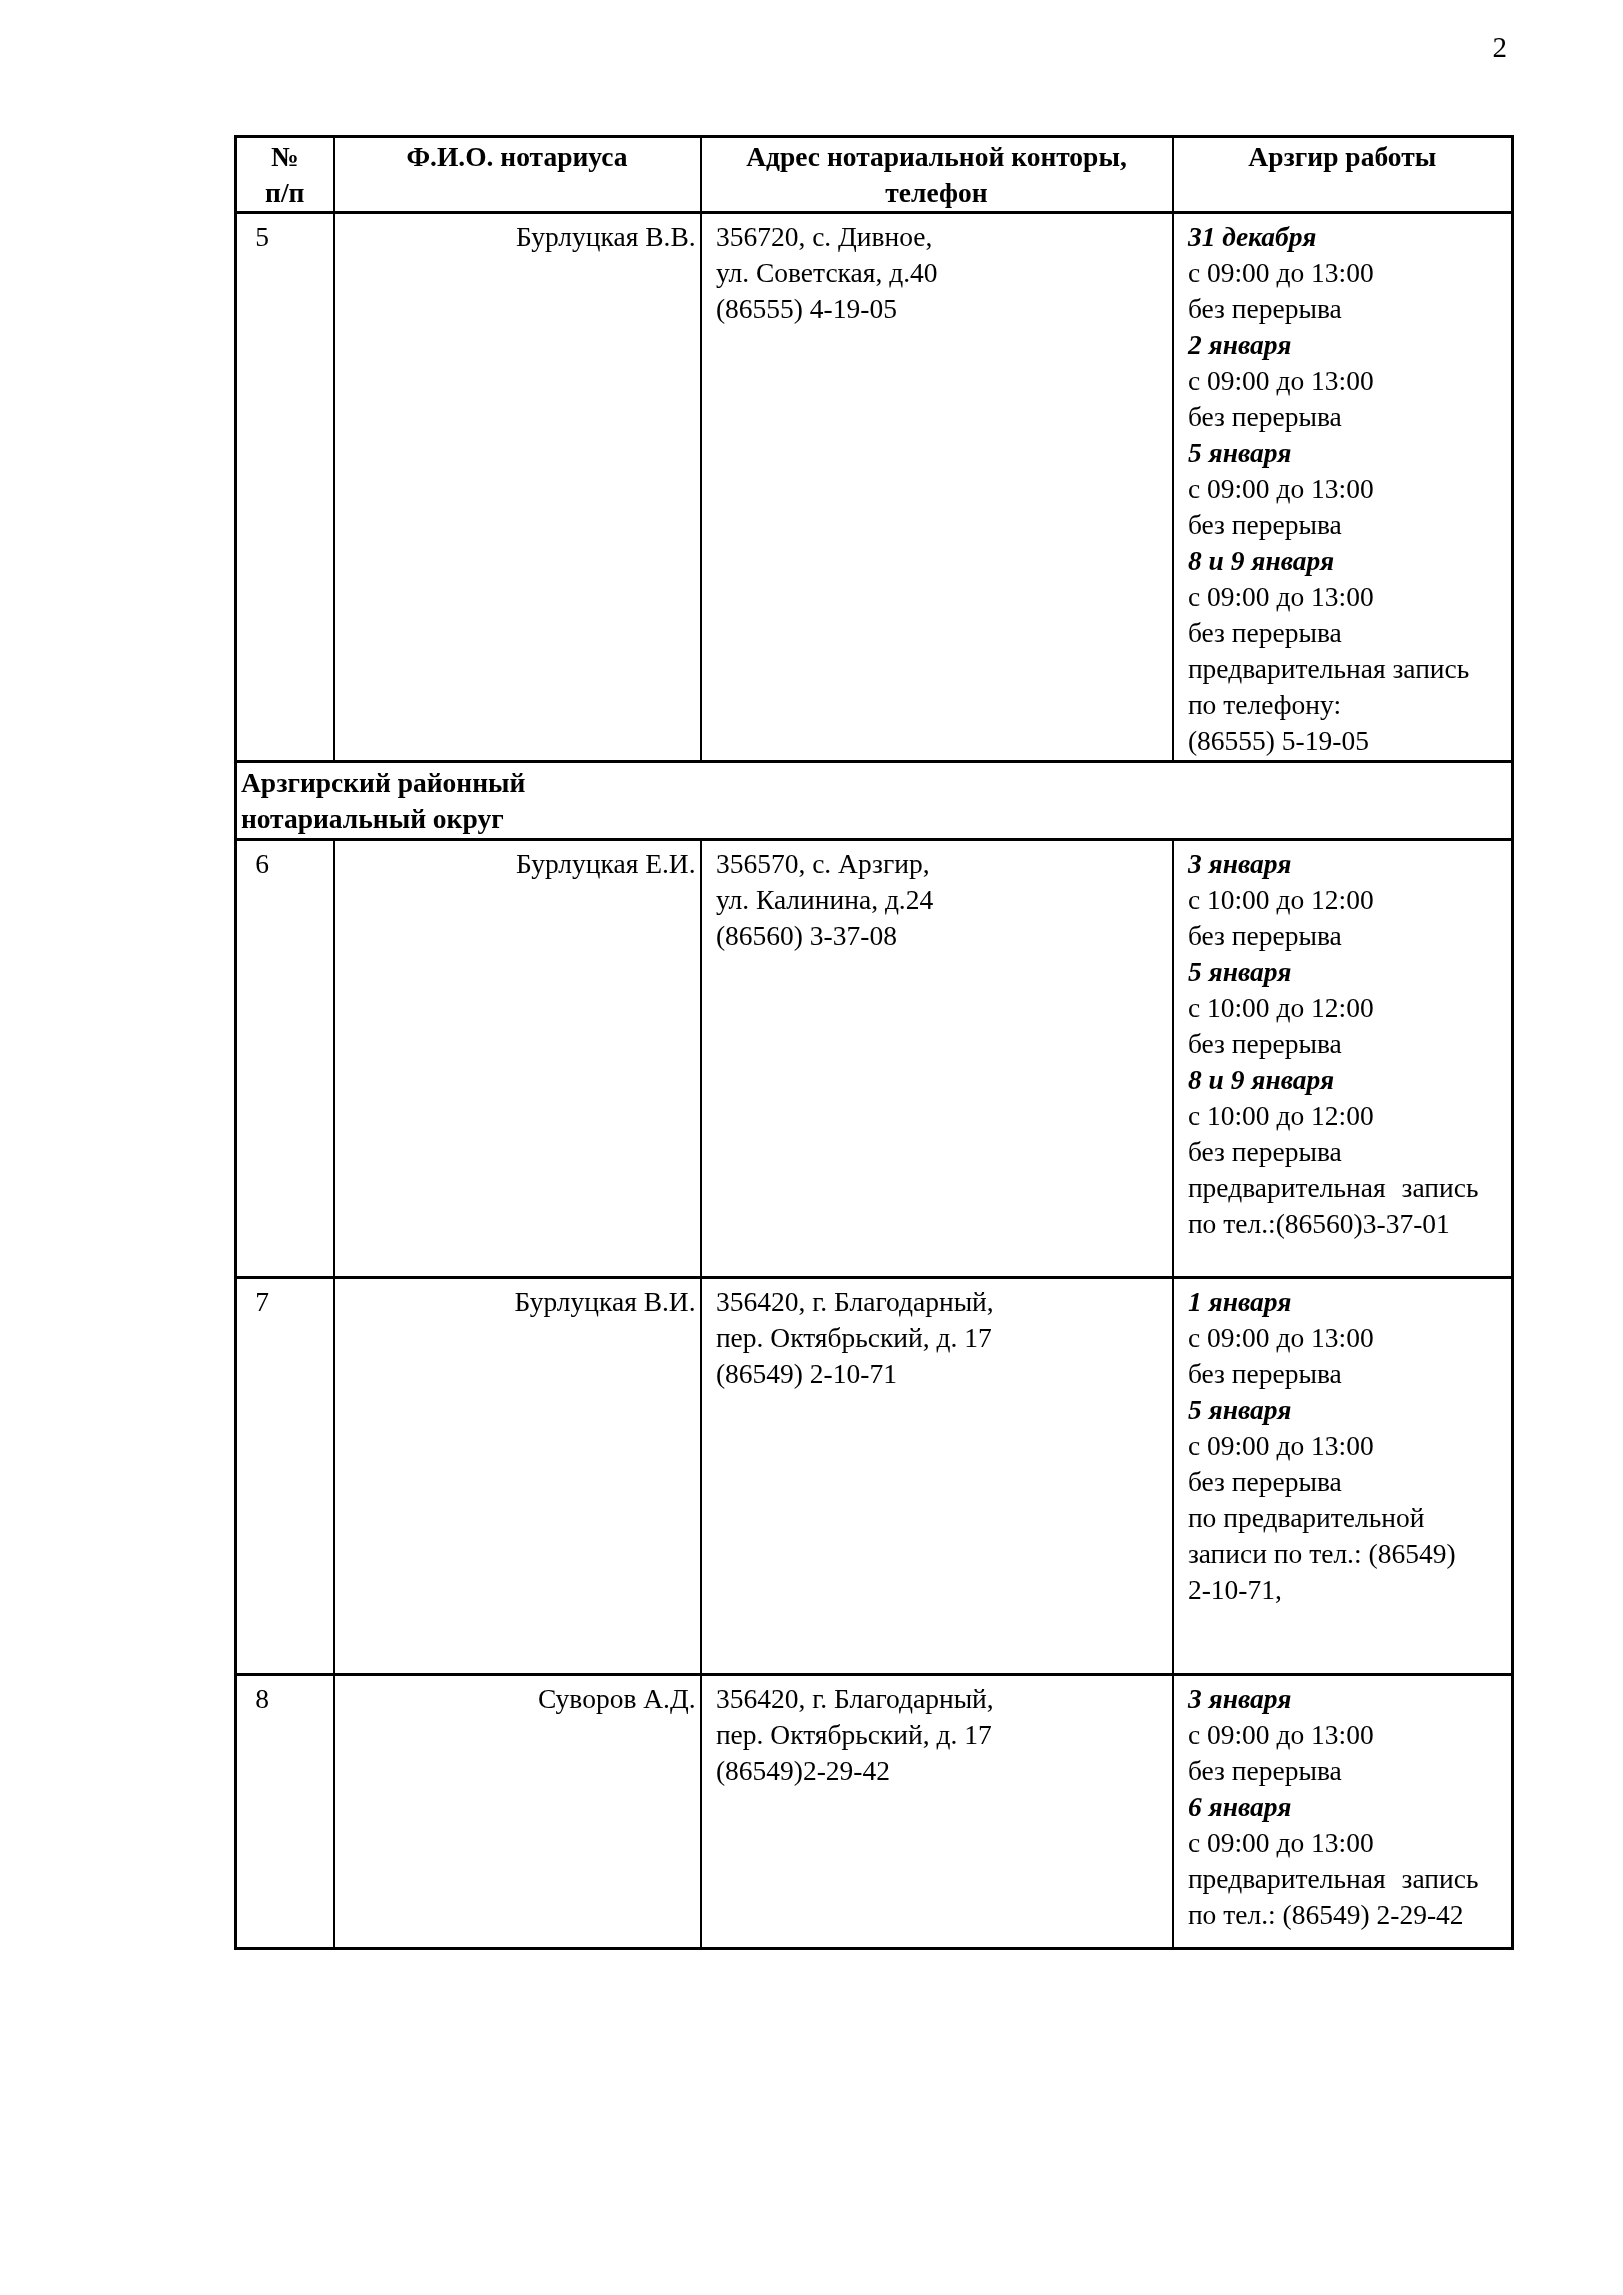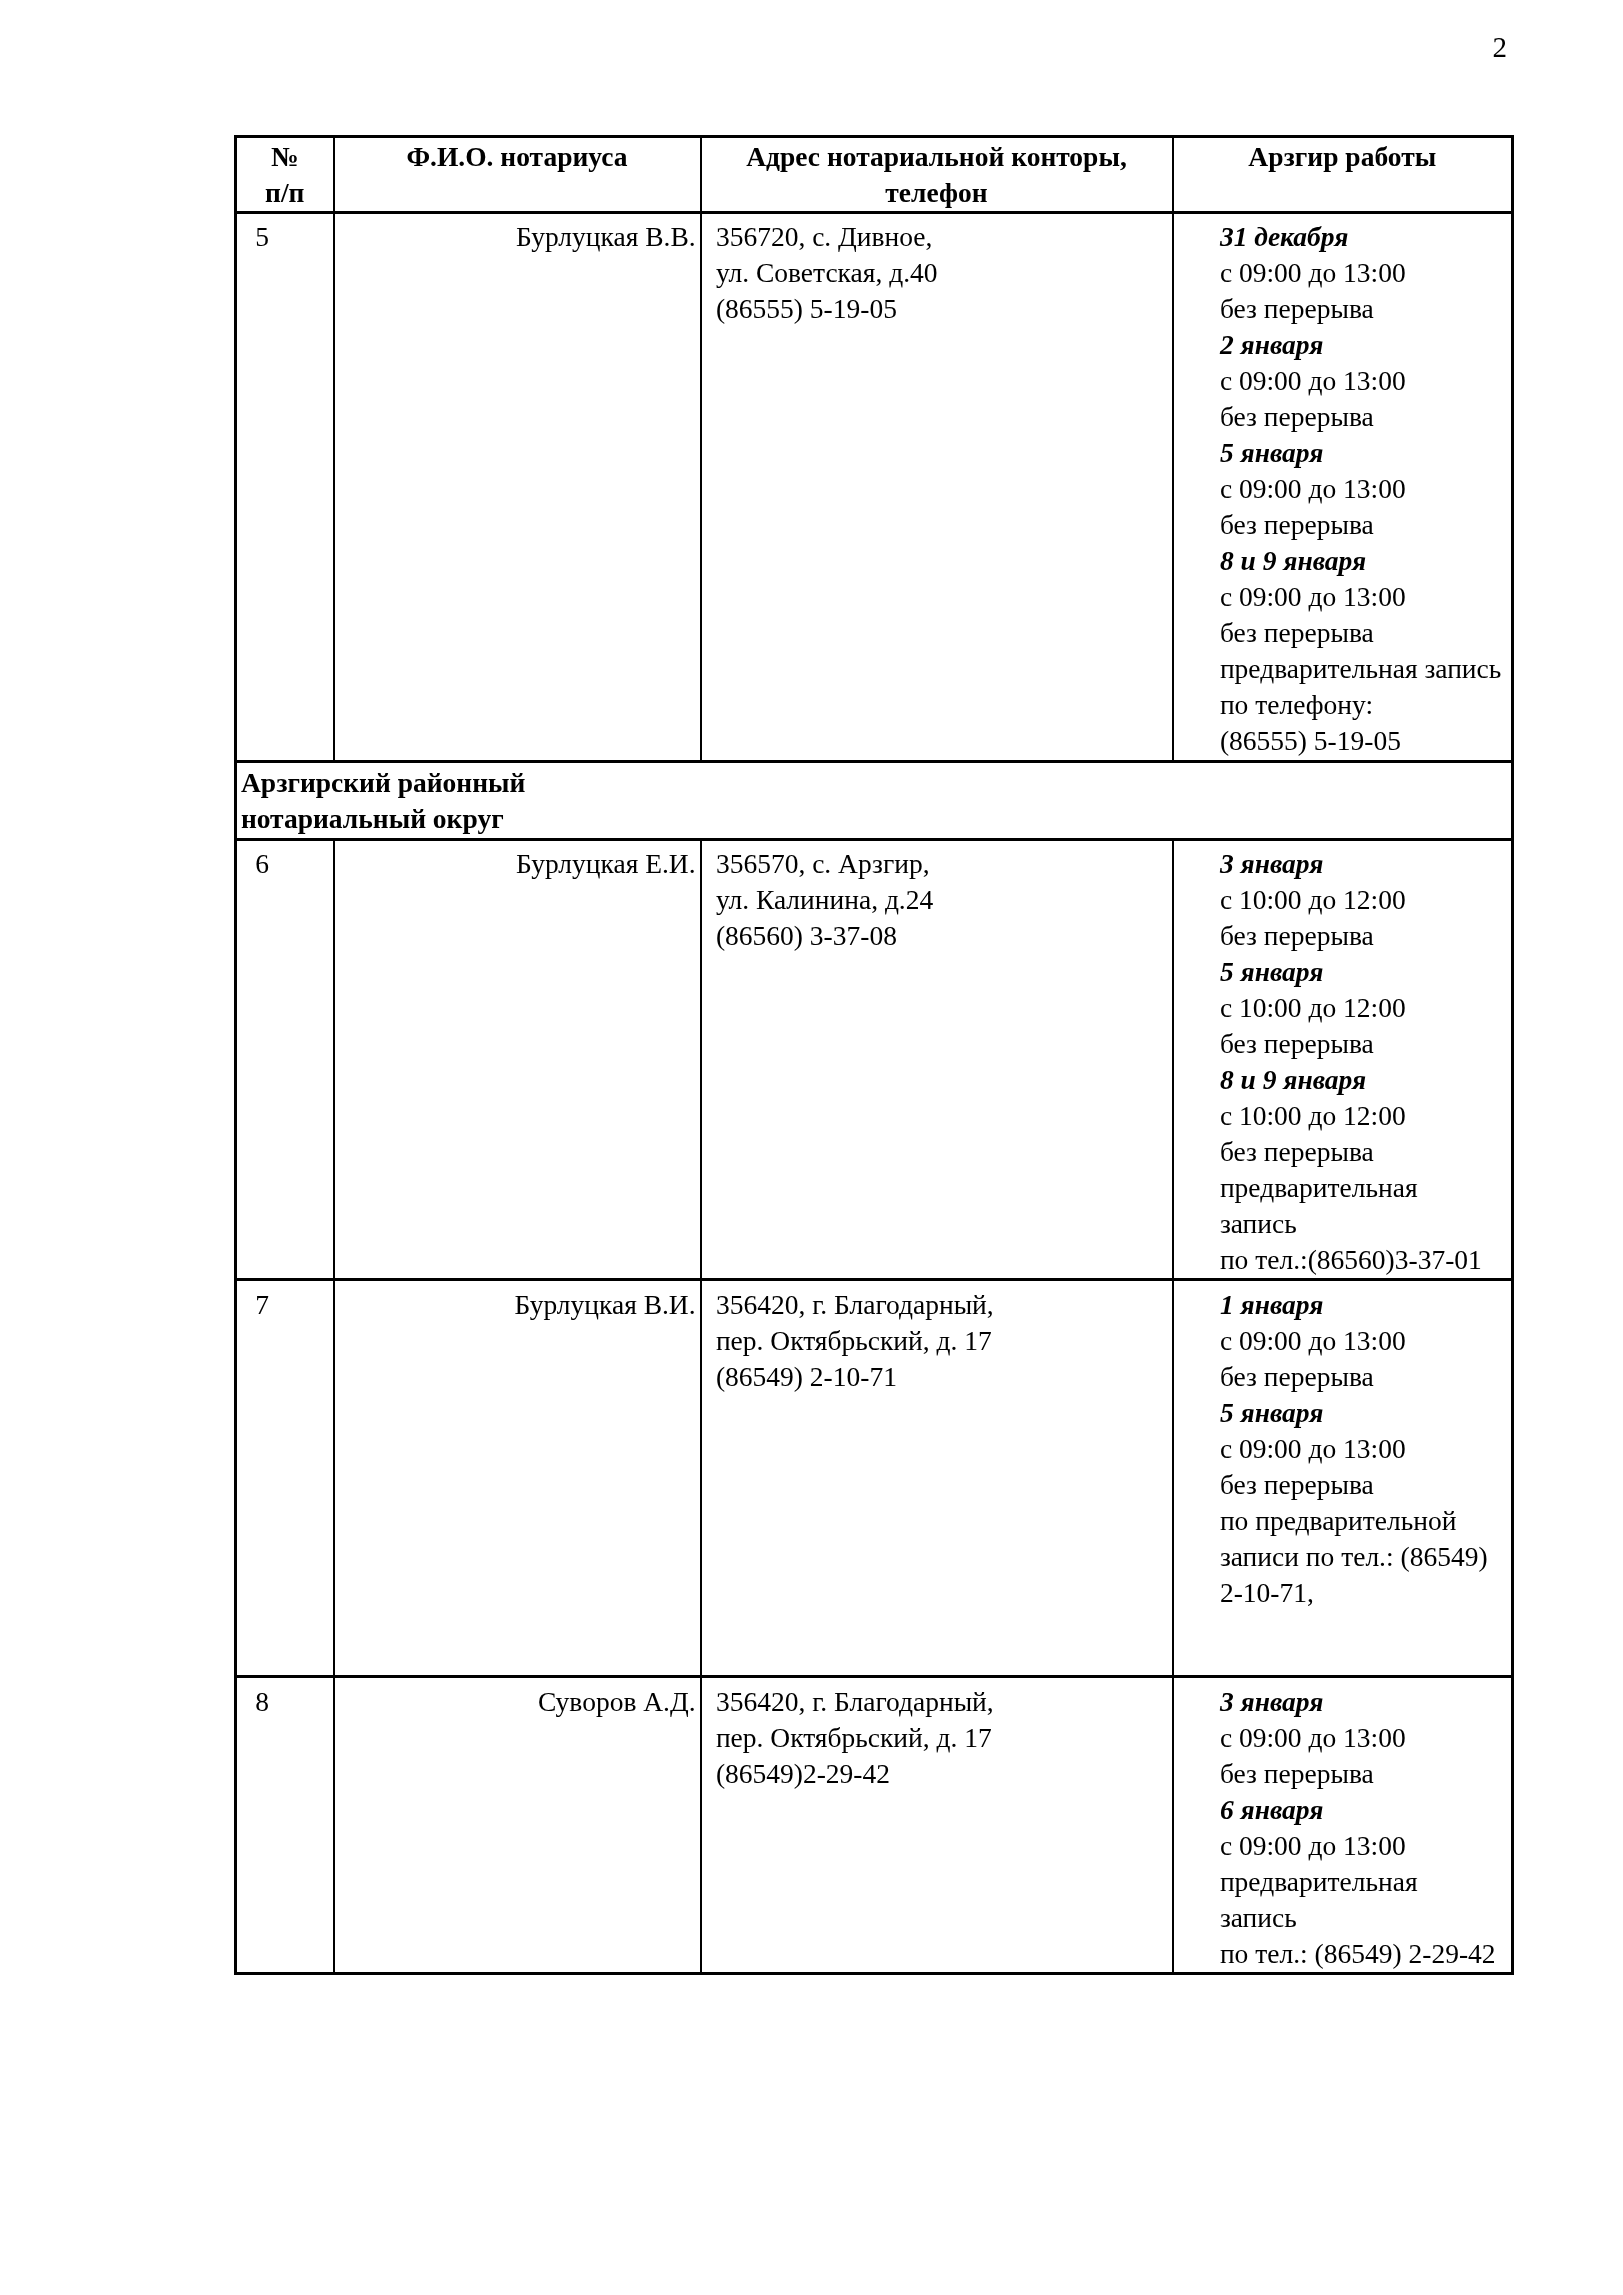--- a/index.html
+++ b/index.html
@@ -47,21 +47,21 @@
   }
   td.c-num  { padding: 5.2px 3.9px 0 18.3px; }
   td.c-name { padding: 5.2px 3.9px 0 14.4px; text-align: right; }
   td.c-addr { padding: 5.2px 3.9px 0 14.4px; white-space: pre-line; }
   td.c-sched{ padding: 5.2px 3.9px 0 14.4px; }
   td.section-cell {
     font-weight: bold;
     white-space: pre-line;
     padding: 1.3px 3.9px 0 3.9px;
   }
-  .sched-line { white-space: pre-wrap; margin-left: 32px; }
+  .sched-line { white-space: pre-wrap; }
   .sched-line.bi { font-weight: bold; font-style: italic; }
   .sched-line.wide { word-spacing: 9.2px; }
 </style>
 </head>
 <body>
 
 <div class="page-number">2</div>
 
 <table class="notary-table">
   <colgroup>
@@ -79,21 +79,21 @@
 телефон</th>
       <th class="hcell">Арзгир работы</th>
     </tr>
   </thead>
   <tbody id="rows-body">
       <tr style="height: 549px;">
         <td class="c-num">5</td>
         <td class="c-name">Бурлуцкая В.В.</td>
         <td class="c-addr">356720, с. Дивное,
 ул. Советская, д.40
-(86555) 5-19-05</td>
+(86555) 4-19-05</td>
         <td class="c-sched">
           <div class="sched-line bi">31 декабря</div>
           <div class="sched-line">с 09:00 до 13:00</div>
           <div class="sched-line">без перерыва</div>
           <div class="sched-line bi">2 января</div>
           <div class="sched-line">с 09:00 до 13:00</div>
           <div class="sched-line">без перерыва</div>
           <div class="sched-line bi">5 января</div>
           <div class="sched-line">с 09:00 до 13:00</div>
           <div class="sched-line">без перерыва</div>

